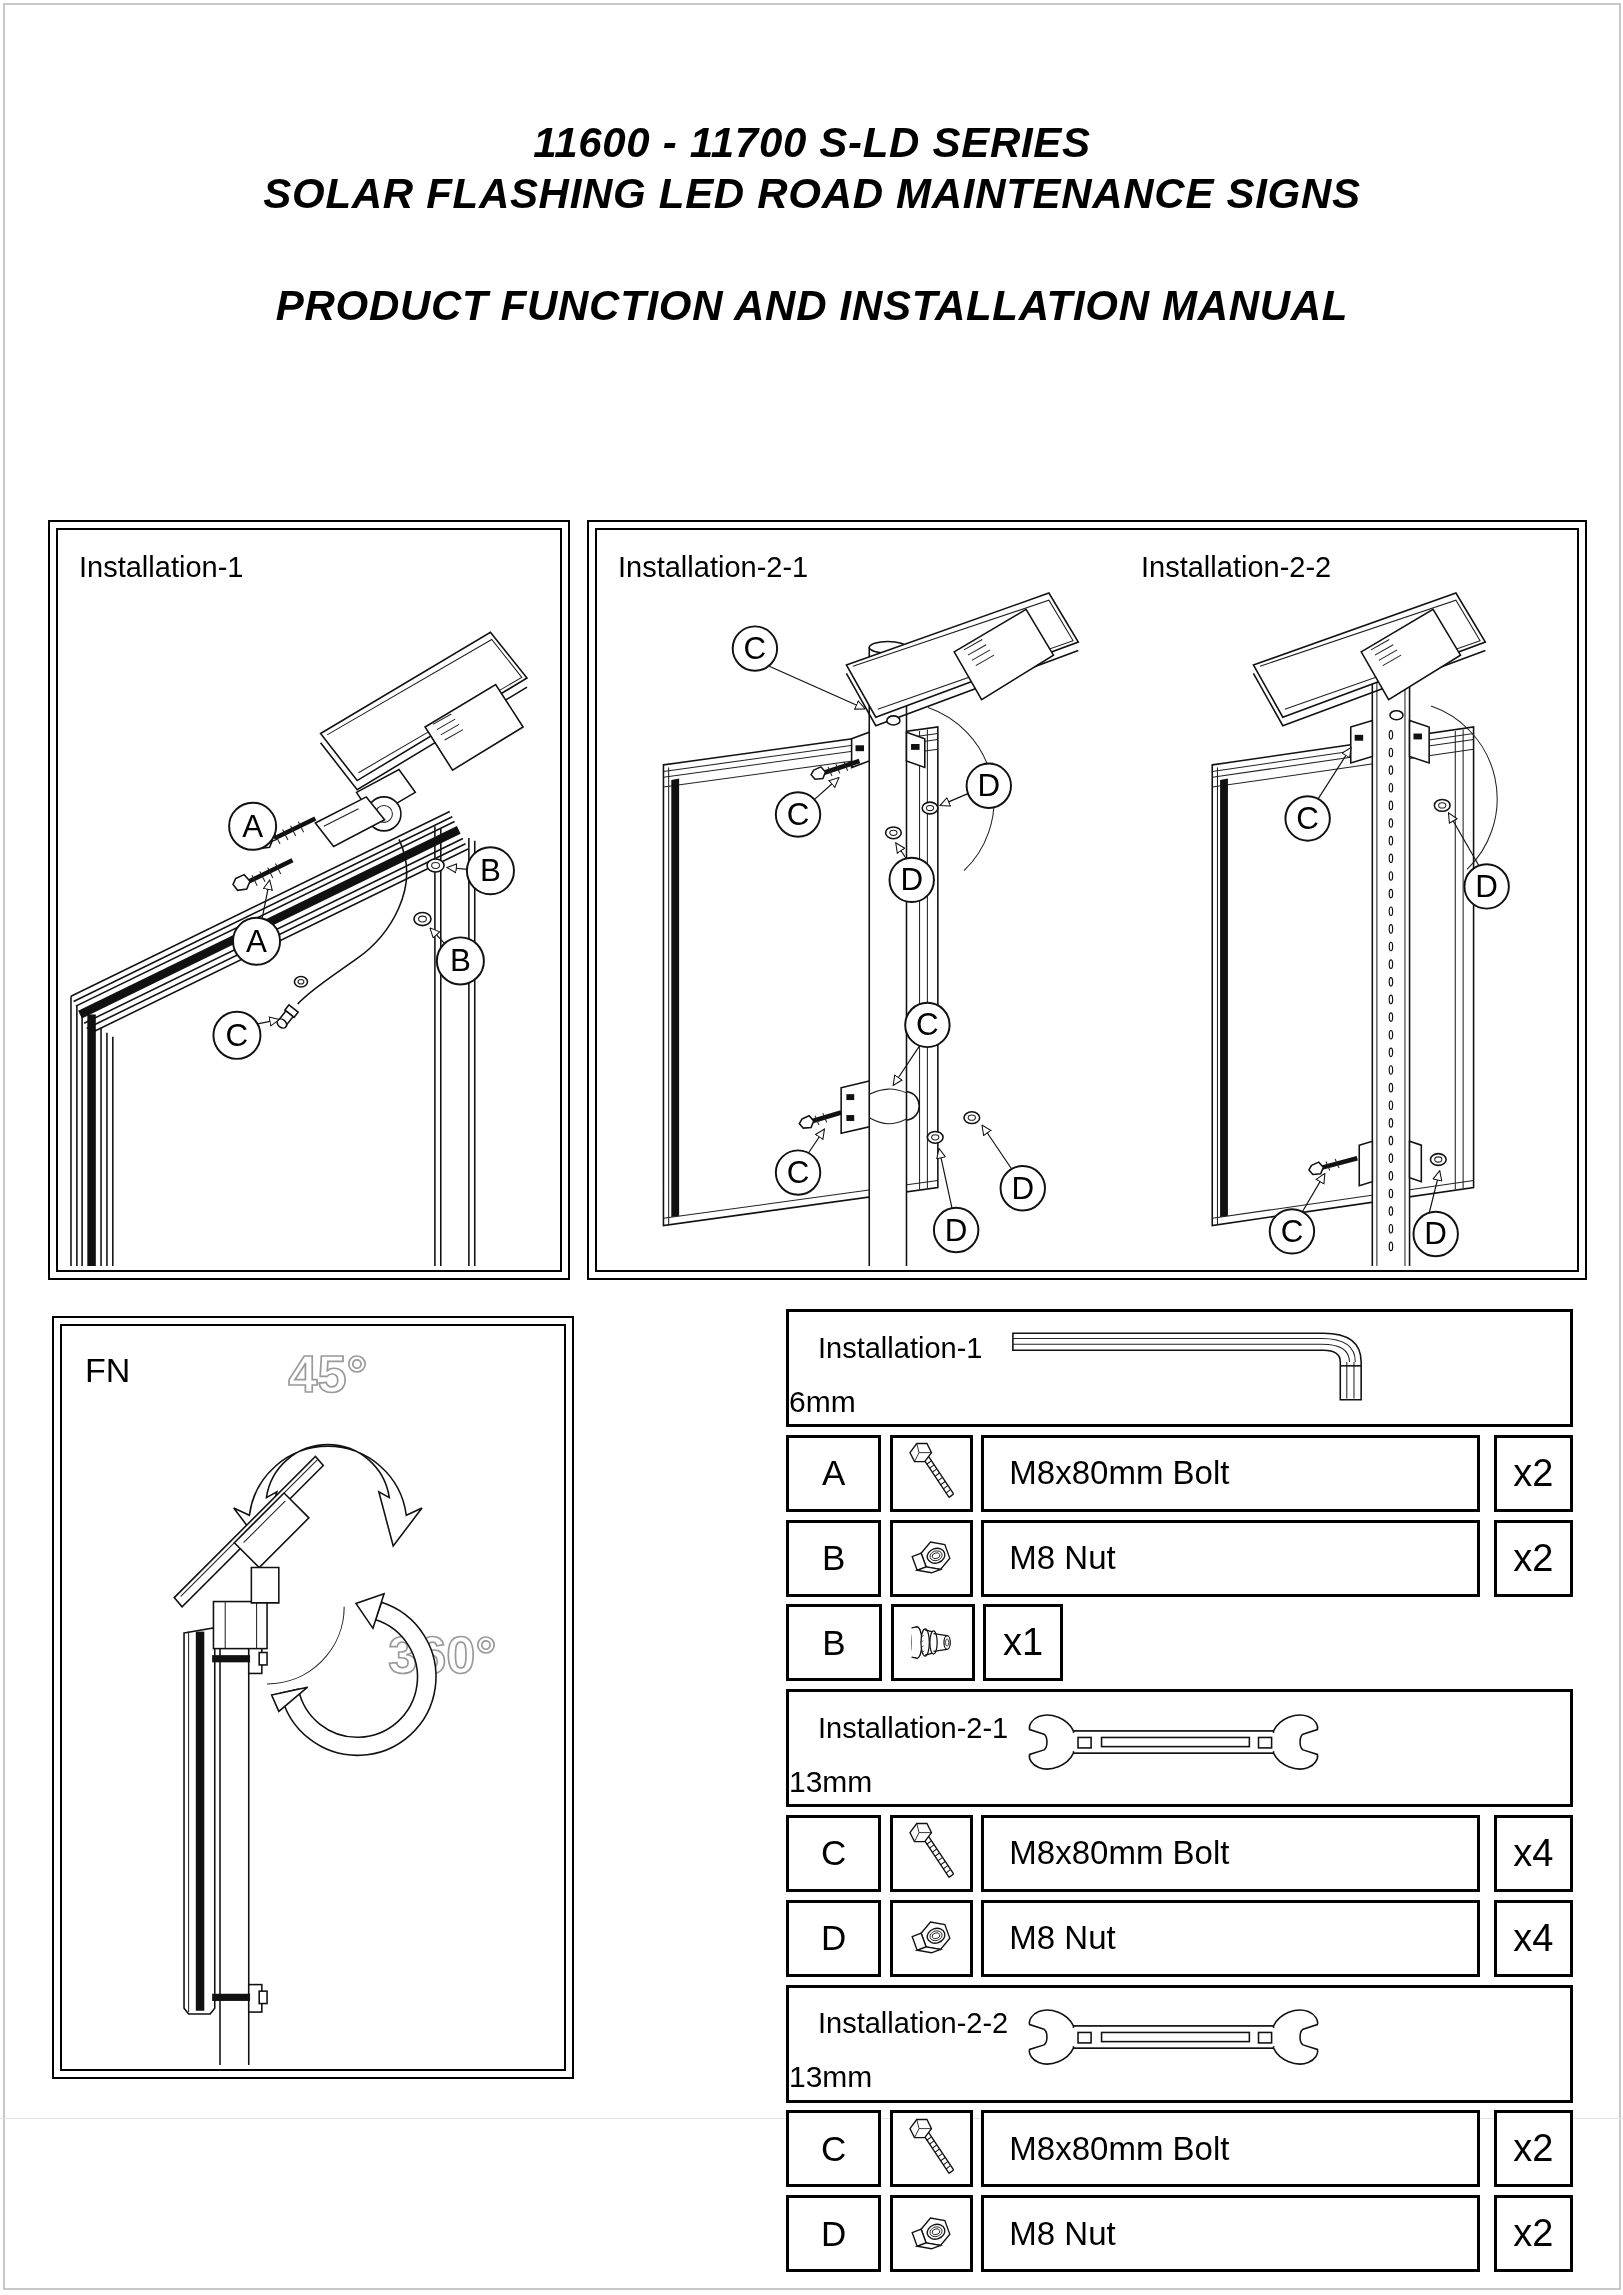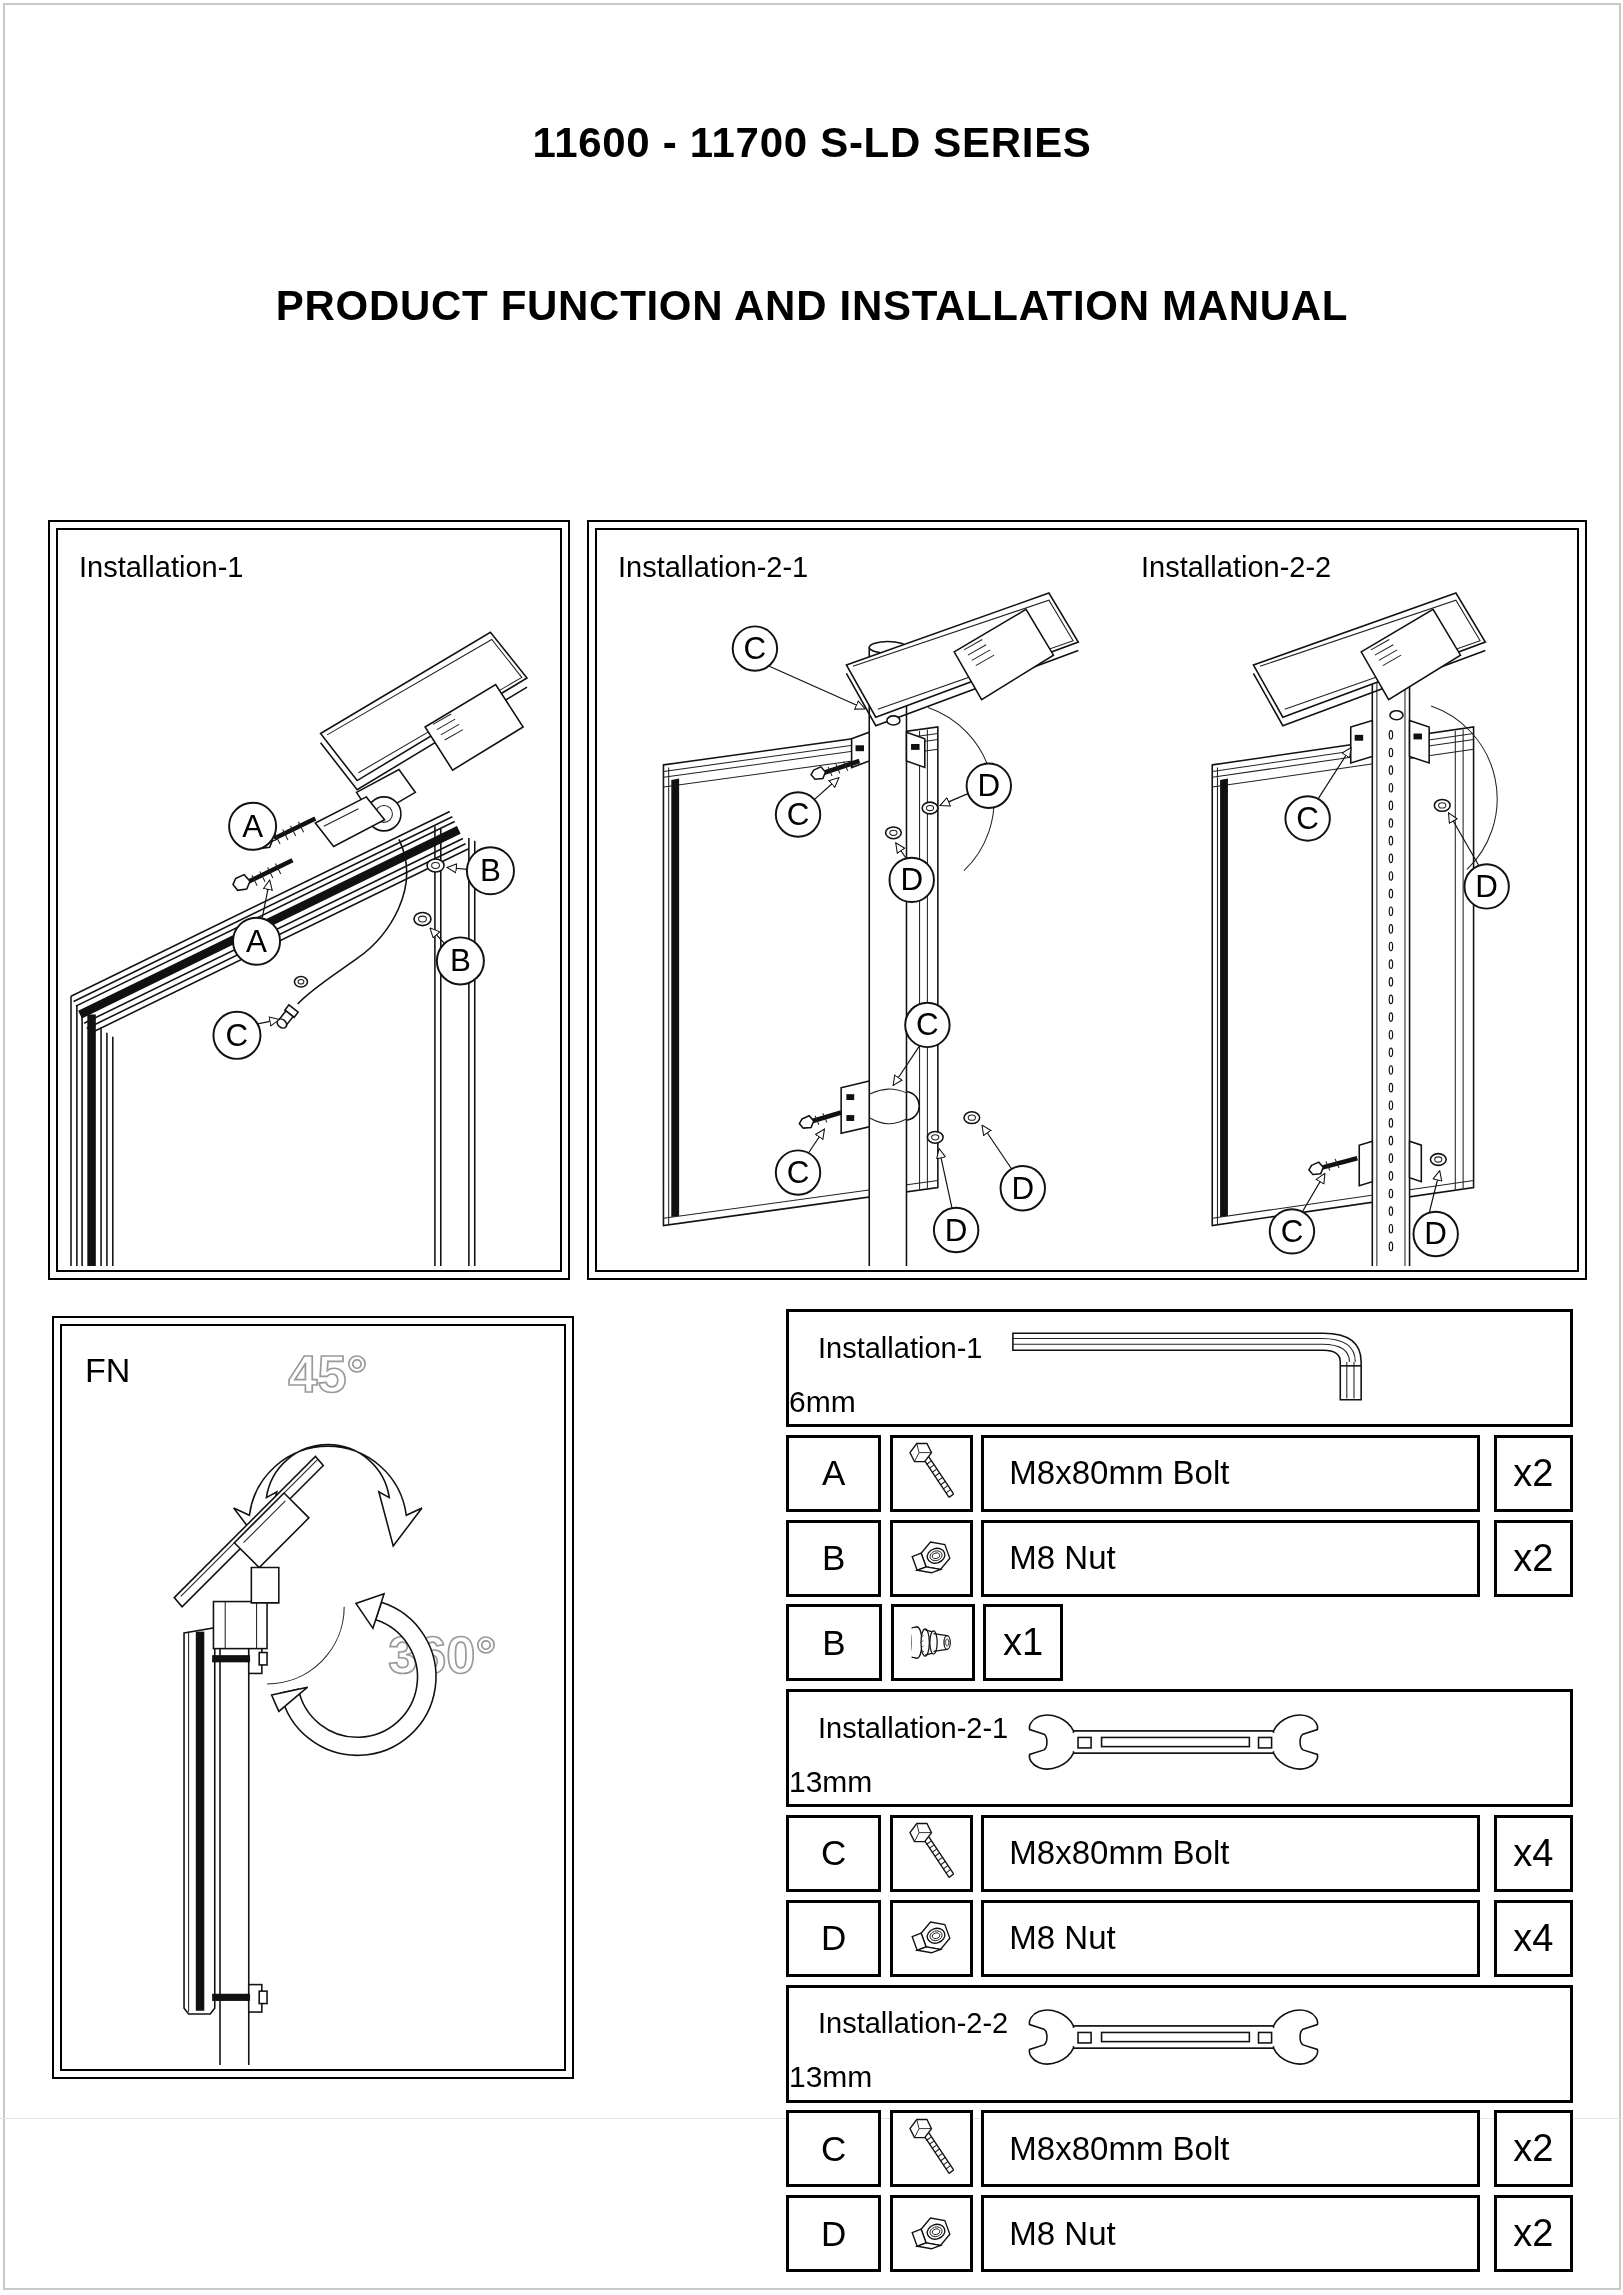--- a/index.html
+++ b/index.html
@@ -2,21 +2,21 @@
 <html style="font-size:10.5px"><head>
 <meta charset="utf-8">
 <style>
   html,body{margin:0;padding:0;background:#ffffff;}
   body{font-family:"Liberation Sans", sans-serif; color:#000;}
   .page{position:relative;width:1624px;height:2295px;background:#fff;overflow:hidden;}
   .page-border{position:absolute;left:3.3px;top:3.3px;right:3.3px;bottom:4.6px;border:2px solid #c7c7c7;pointer-events:none;}
   .crease{position:absolute;left:0;top:2118px;width:100%;height:1.3px;background:#e4e4e4;}
 
   
-  .title-line{position:absolute;left:0;width:100%;text-align:center;font-weight:bold;font-size:42px;line-height:1;letter-spacing:0.7px;}
+  .title-line{position:absolute;left:0;width:100%;text-align:center;font-weight:bold;font-size:42px;line-height:1;letter-spacing:0.7px;font-style:italic;}
   .t1{top:122px;} .t2{top:173px;} .t3{top:285px;}
 
   
   .box{position:absolute;border:2px solid #000;background:#fff;}
   .box-inner{position:absolute;left:5.9px;top:5.9px;right:5.9px;bottom:5.9px;border:2px solid #000;}
   .box-label{position:absolute;font-size:29px;z-index:5;}
   .box1{left:48px;top:520px;width:518px;height:756px;}
   .box2{left:587px;top:520px;width:996px;height:756px;}
   .box3{left:52px;top:1316px;width:518px;height:759px;}
   .box .diagram{position:absolute;left:9.2px;top:9.2px;}
@@ -57,20 +57,21 @@
 
   <svg width="0" height="0" style="position:absolute">
     <defs>
       <marker id="ah" viewBox="0 0 10 10" refX="9" refY="5" markerWidth="9" markerHeight="9" orient="auto-start-reverse">
         <path d="M0.5 0.8 L9.5 5 L0.5 9.2 Z" fill="#fff" stroke="#111" stroke-width="1"></path>
       </marker>
     </defs>
   </svg>
 
   <div class="title-line t1">11600 - 11700 S-LD SERIES</div>
+  <div class="title-line t2">SOLAR FLASHING LED ROAD MAINTENANCE SIGNS</div>
   <div class="title-line t3">PRODUCT FUNCTION AND INSTALLATION MANUAL</div>
 
   <section class="box box1">
     <div class="box-inner"></div>
     <span class="box-label lbl-11">Installation-1</span>
     <svg class="diagram" width="497" height="735" viewBox="0 0 760 1125">
 
       <g transform="translate(18,712) rotate(-26)">
         <line class="ln" x1="0" y1="0" x2="645" y2="0"></line>
         <line class="ln" x1="0" y1="9" x2="645" y2="9"></line>

